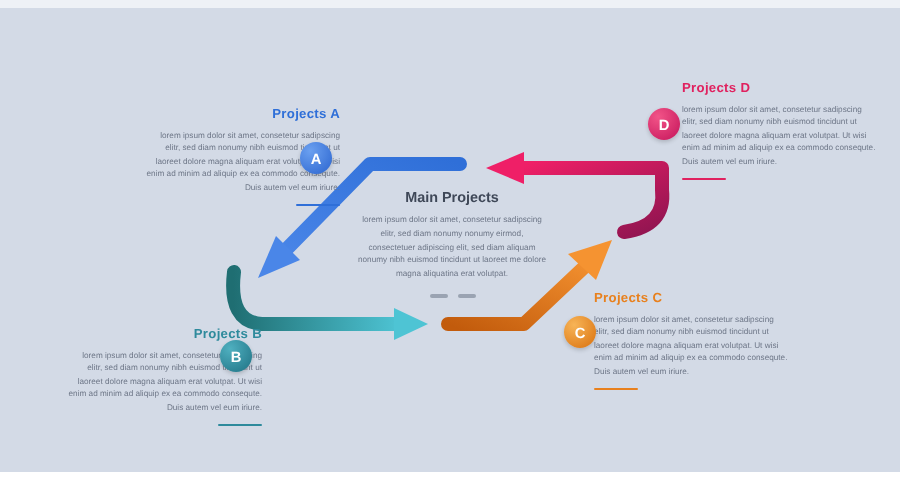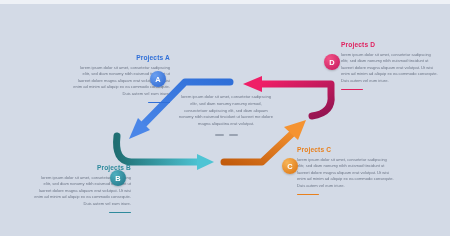--- a/index.html
+++ b/index.html
@@ -137,20 +137,21 @@
     <div class="rule" style="background:#e8801d"></div>
   </div>
 
   <div class="block align-l" id="block-d">
     <p class="title" style="color: rgb(224, 33, 95);">Projects D</p>
     <p class="body">lorem ipsum dolor sit amet, consetetur sadipscing elitr, sed diam nonumy nibh euismod tincidunt ut laoreet dolore magna aliquam erat volutpat. Ut wisi enim ad minim ad aliquip ex ea commodo consequte. Duis autem vel eum iriure.</p>
     <div class="rule" style="background:#e0215f"></div>
   </div>
 
   <div id="center">
+    <p class="ctitle">Main Projects</p>
     <p class="cbody">lorem ipsum dolor sit amet, consetetur sadipscing elitr, sed diam nonumy nonumy eirmod, consectetuer adipiscing elit, sed diam aliquam nonumy nibh euismod tincidunt ut laoreet me dolore magna aliquatina erat volutpat.</p>
     <div class="dashes">
       <span class="dash" style="background: rgb(154, 163, 178);"></span>
       <span class="dash" style="background: rgb(154, 163, 178);"></span>
     </div>
   </div>
 
   <div class="badge" id="badge-a" style="background:radial-gradient(circle at 32% 28%, #6ba0f0, #2a64cf)">
     <span>A</span>
   </div>

